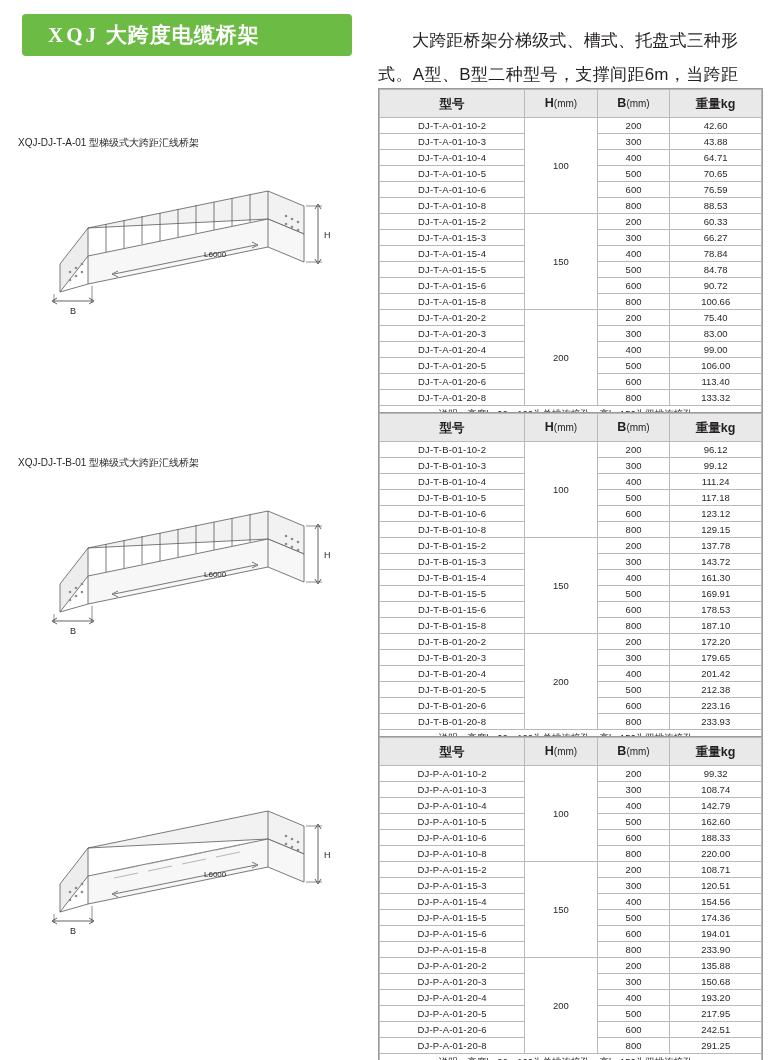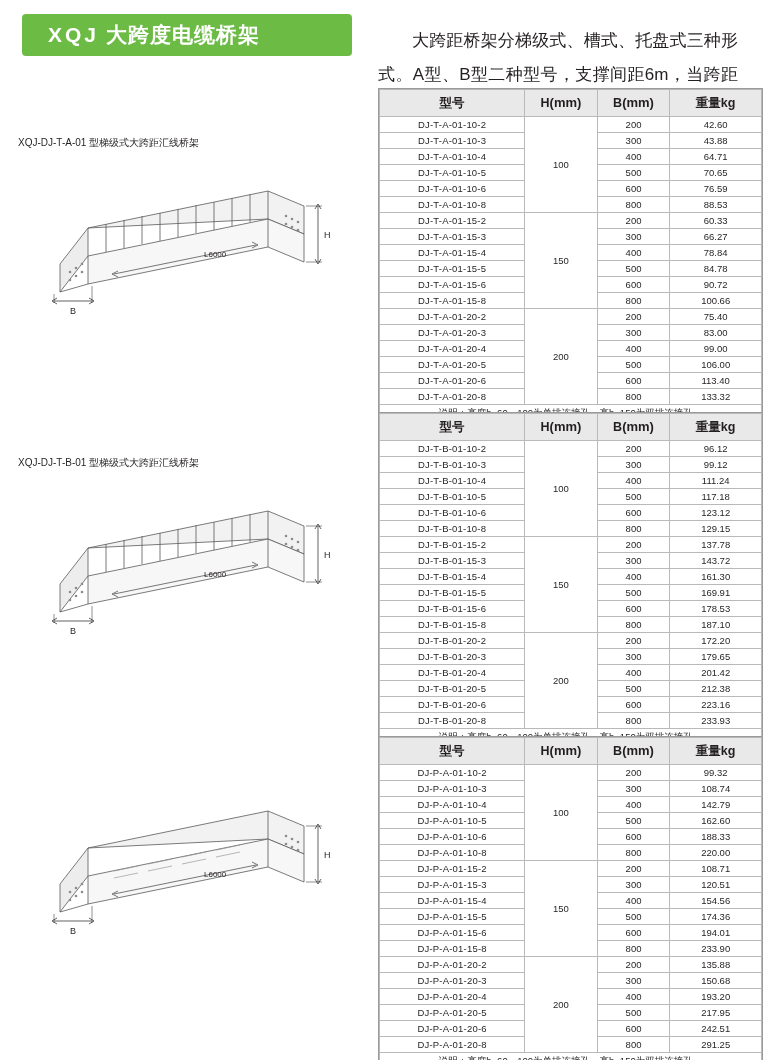--- a/index.html
+++ b/index.html
@@ -31,20 +31,21 @@
   .header-banner .title {
     color: #ffffff;
     font-size: 21px;
     font-weight: bold;
     letter-spacing: 1px;
     padding-left: 26px;
     white-space: nowrap;
   }
   .header-banner .title .latin {
     letter-spacing: 3px;
+    font-family: Liberation Serif, serif;
   }
 
   .intro-text {
     position: absolute;
     left: 378px;
     top: 24px;
     width: 360px;
     font-size: 17px;
     line-height: 2.0;
     color: #231f20;
@@ -97,22 +98,22 @@
     font-weight: normal;
   }
   table.spec thead th {
     background: #e9e9e9;
     font-size: 12.5px;
     font-weight: bold;
     height: 26px;
     line-height: 26px;
   }
   table.spec thead th .unit {
-    font-size: 13px;
-    font-weight: bold;
+    font-size: 10px;
+    font-weight: normal;
   }
   col.c-model { width: 38%; }
   col.c-h     { width: 19%; }
   col.c-b     { width: 19%; }
   col.c-w     { width: 24%; }
   td.model { letter-spacing: 0.2px; }
   td.hcell { font-size: 10px; }
   td.bold  { font-weight: bold; }
   .note-row td {
     border: 1px solid #b9b9b9;

